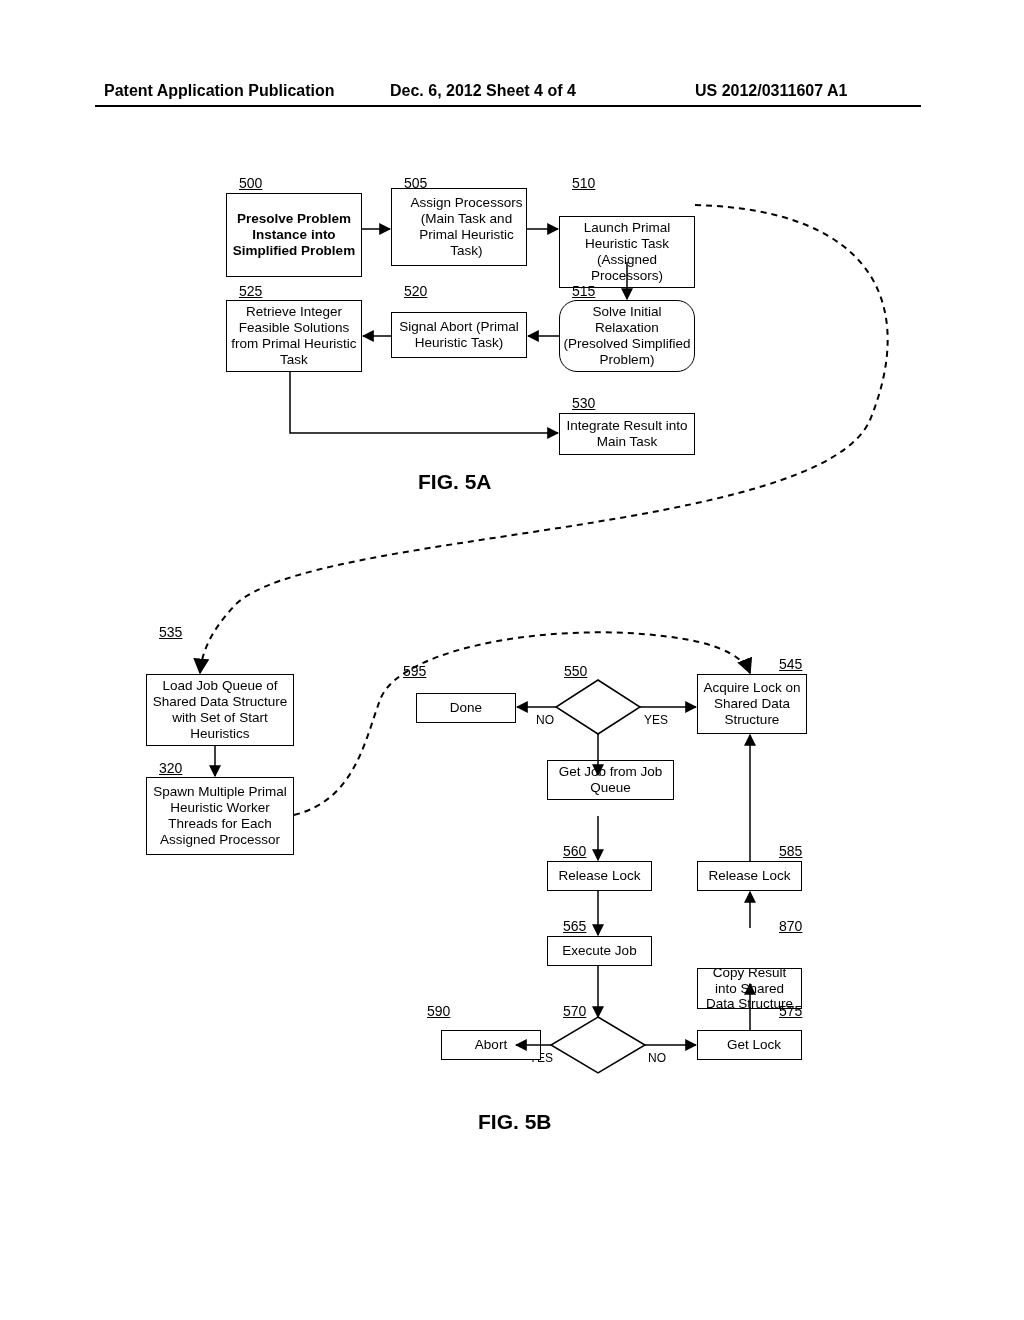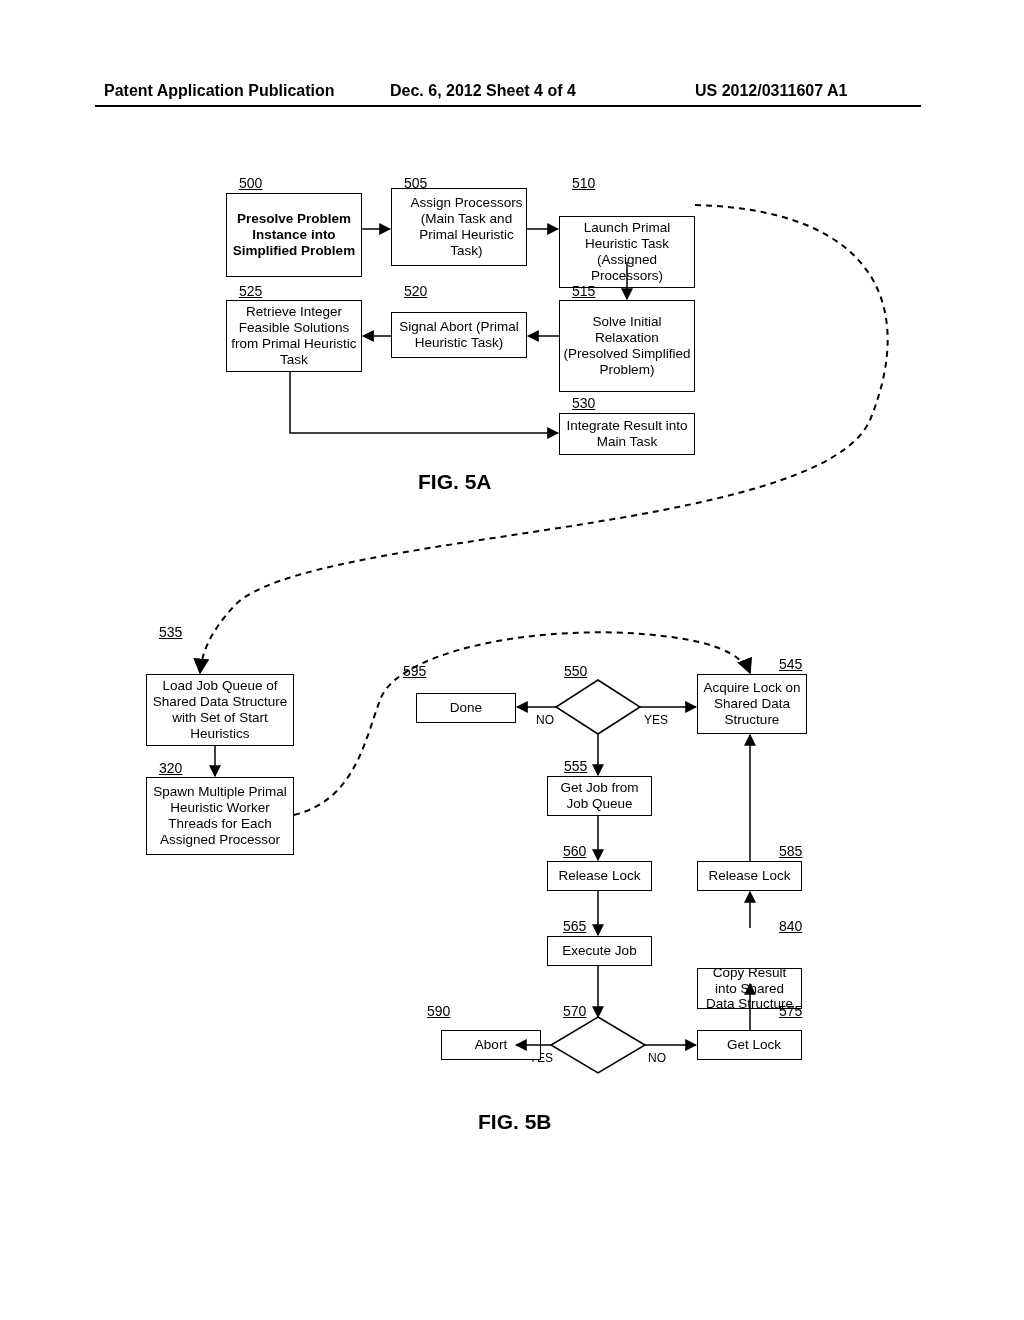--- a/index.html
+++ b/index.html
@@ -83,21 +83,21 @@
 <div class="ref" style="left:239px; top:175px;">500</div>
 <div class="box" style="left:226px; top:193px; width:136px; height:84px;font-weight:bold;">Presolve Problem Instance into Simplified Problem</div>
 
 <div class="ref" style="left:404px; top:175px;">505</div>
 <div class="box" style="left:391px; top:188px; width:136px; height:78px;padding-left:18px;">Assign Processors (Main Task and Primal Heuristic Task)</div>
 
 <div class="ref" style="left:572px; top:175px;">510</div>
 <div class="box" style="left:559px; top:190px; width:136px; height:72px;margin-top:26px;">Launch Primal Heuristic Task (Assigned Processors)</div>
 
 <div class="ref" style="left:572px; top:283px;">515</div>
-<div class="box" style="left:559px; top:300px; width:136px; height:92px;">Solve Initial Relaxation (Presolved Simplified Problem)</div>
+<div class="box" style="left:559px; top:300px; width:136px; height:72px;border-radius:18px;">Solve Initial Relaxation (Presolved Simplified Problem)</div>
 
 <div class="ref" style="left:404px; top:283px;">520</div>
 <div class="box" style="left:391px; top:312px; width:136px; height:46px;">Signal Abort (Primal Heuristic Task)</div>
 
 <div class="ref" style="left:239px; top:283px;">525</div>
 <div class="box" style="left:226px; top:300px; width:136px; height:72px;">Retrieve Integer Feasible Solutions from Primal Heuristic Task</div>
 
 <div class="ref" style="left:572px; top:395px;">530</div>
 <div class="box" style="left:559px; top:413px; width:136px; height:42px;">Integrate Result into Main Task</div>
 
@@ -114,32 +114,32 @@
 
 <div class="ref" style="left:564px; top:663px;">550</div>
 <div class="diamond-text" style="left:582px; top:700px;">Job?</div>
 <div class="edge-text" style="left:536px; top:713px;">NO</div>
 <div class="edge-text" style="left:644px; top:713px;">YES</div>
 
 <div class="ref" style="left:779px; top:656px; text-align:right;">545</div>
 <div class="box" style="left:697px; top:674px; width:110px; height:60px;">Acquire Lock on Shared Data Structure</div>
 
 <div class="ref" style="left:564px; top:758px;">555</div>
-<div class="box" style="left:547px; top:776px; width:105px; height:40px;">Get Job from Job Queue</div>
+<div class="box" style="left:547px; top:760px; width:127px; height:40px;">Get Job from Job Queue</div>
 
 <div class="ref" style="left:563px; top:843px;">560</div>
 <div class="box" style="left:547px; top:861px; width:105px; height:30px;">Release Lock</div>
 
 <div class="ref" style="left:779px; top:843px;">585</div>
 <div class="box" style="left:697px; top:861px; width:105px; height:30px;">Release Lock</div>
 
 <div class="ref" style="left:563px; top:918px;">565</div>
 <div class="box" style="left:547px; top:936px; width:105px; height:30px;">Execute Job</div>
 
-<div class="ref" style="left:779px; top:918px;">840</div>
+<div class="ref" style="left:779px; top:918px;">870</div>
 <div class="box" style="left:697px; top:968px; width:105px; height:41px;">Copy Result into Shared Data Structure</div>
 
 <div class="ref" style="left:563px; top:1003px;">570</div>
 <div class="diamond-text" style="left:579px; top:1038px;">Abort?</div>
 <div class="edge-text" style="left:529px; top:1051px;">YES</div>
 <div class="edge-text" style="left:648px; top:1051px;">NO</div>
 
 <div class="ref" style="left:427px; top:1003px;">590</div>
 <div class="box" style="left:415px; top:1030px; width:100px; height:30px;margin-left:26px;">Abort</div>
 

